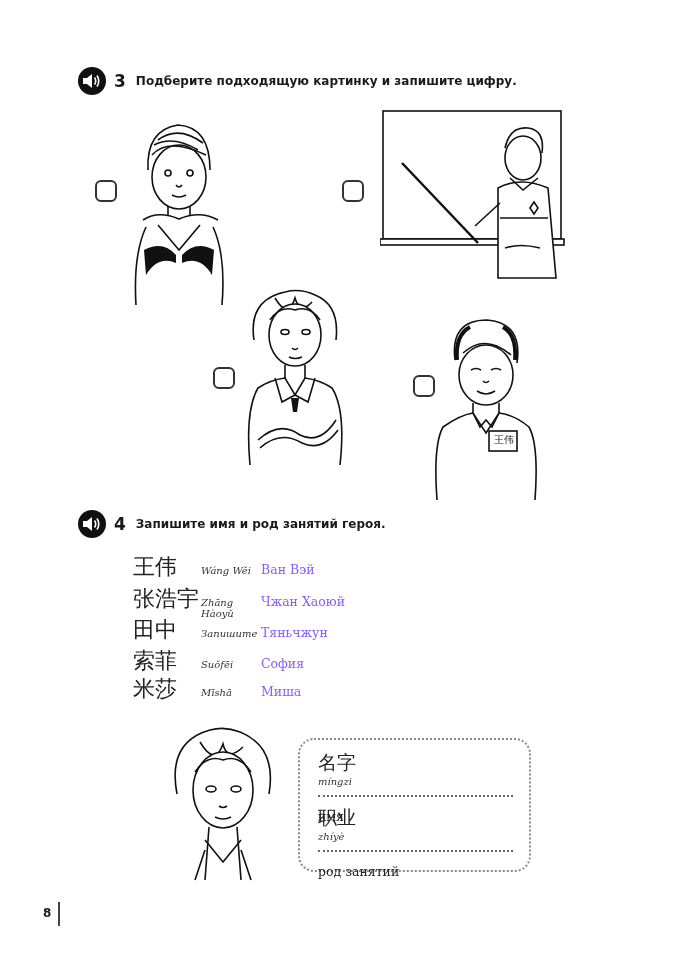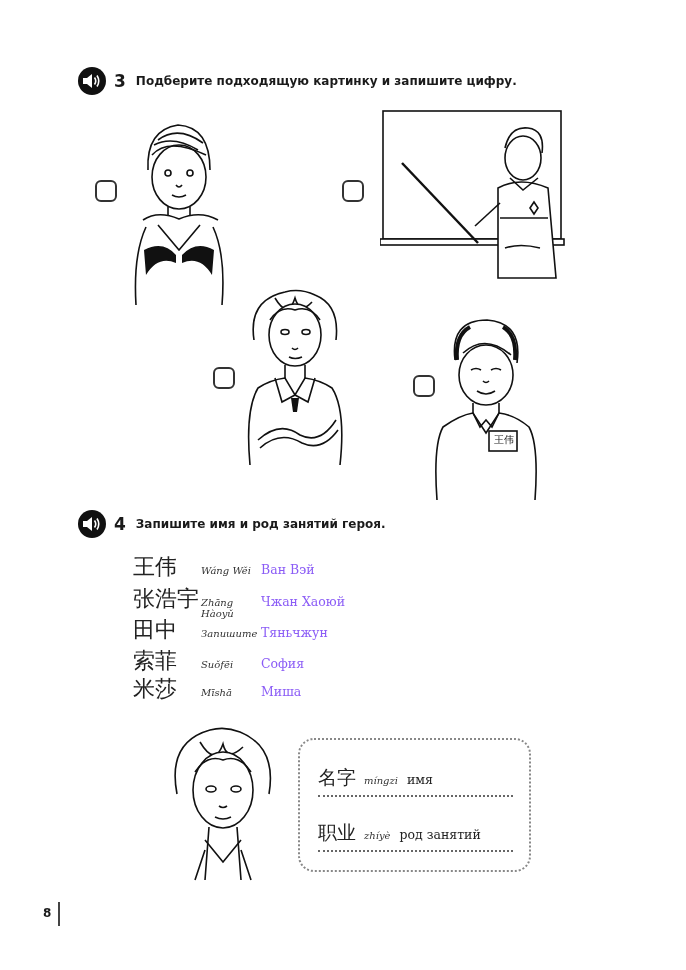--- a/index.html
+++ b/index.html
@@ -12,21 +12,21 @@
   .ex-num { font-weight:bold; font-size:17px; margin-left:8px; margin-right:10px; }
   .ex-title { font-weight:bold; font-size:12px; }
   .checkbox { width:22px; height:22px; border:2px solid #333; border-radius:6px; background:#fff; box-sizing:border-box; cursor:pointer; }
   .pic { position:absolute; }
   .name-row { position:absolute; left:133px; display:flex; align-items:baseline; }
   .hanzi { font-family:"DejaVu Serif", serif; font-size:22px; width:68px; color:#222; }
   .pinyin { font-family:"DejaVu Serif", serif; font-style:italic; font-size:10px; width:60px; color:#333; }
   .ru { font-family:"DejaVu Serif", serif; font-size:12.5px; color:#8b5cf6; }
   .card { position:absolute; left:298px; top:738px; width:233px; height:134px;
           border:2.5px dotted #888; border-radius:16px; box-sizing:border-box; }
-  .card-row { position:absolute; left:18px; display:flex; align-items:baseline; }
+  .card-row { position:absolute; left:18px; display:flex; align-items:baseline;flex-direction:column; }
   .card-hanzi { font-family:"DejaVu Serif", serif; font-size:19px; color:#222; margin-right:8px; }
   .card-pinyin { font-family:"DejaVu Serif", serif; font-style:italic; font-size:10px; color:#333; margin-right:9px; }
   .card-ru { font-family:"DejaVu Serif", serif; font-size:12.5px; color:#222;margin-top:22px; }
   .dotline { position:absolute; left:18px; width:195px; border-top:2px dotted #666; height:0; }
   .page-num { position:absolute; left:43px; top:906px; font-weight:bold; font-size:12px; }
   .page-bar { position:absolute; left:58px; top:902px; width:2px; height:24px; background:#444; }
 </style>
 </head>
 <body>
 

